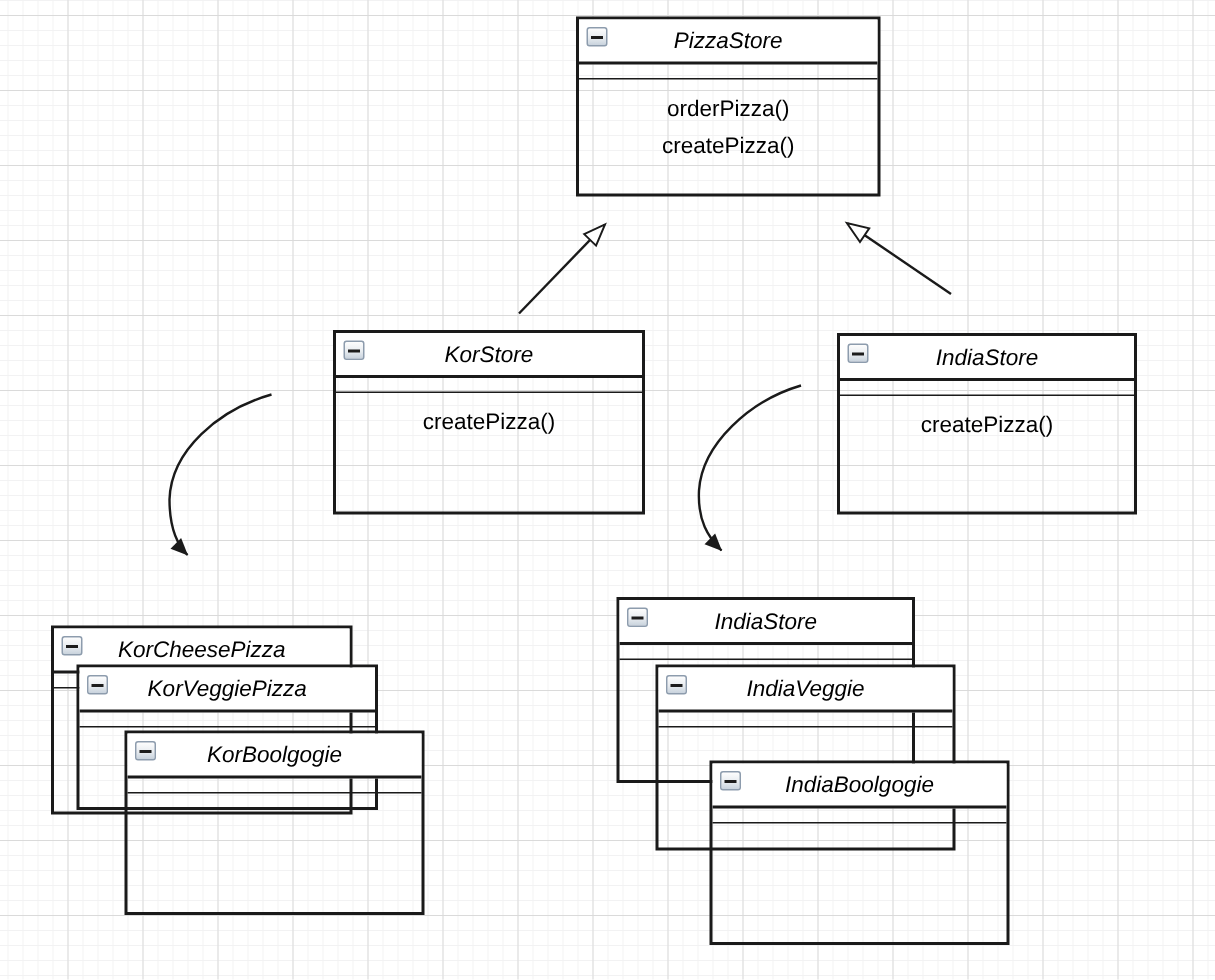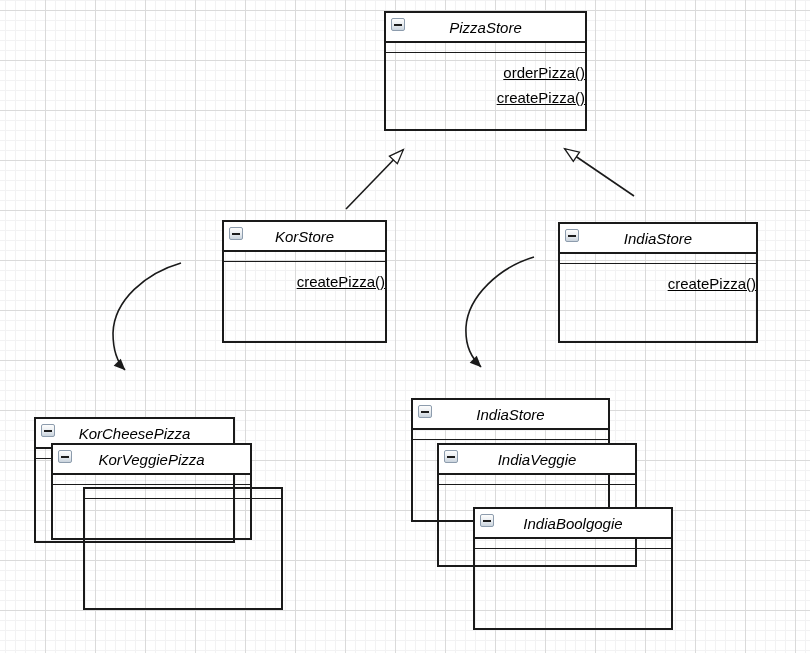--- a/index.html
+++ b/index.html
@@ -41,23 +41,22 @@
     white-space:nowrap;
   }
   .fields-band{
     box-sizing:border-box;
     height:10px;
     border-bottom:1px solid #1a1a1a;
     background:transparent;
   }
   .methods{
     padding-top:7px;
-    text-align:right;
+    text-align:center;
     font-size:15px;
-    text-decoration:underline;
   }
   .method{
     line-height:25px;
     height:25px;
   }
   .collapse-btn{
     position:absolute;
     left:5px;top:5px;
     width:14px;height:13px;
     box-sizing:border-box;
@@ -90,21 +89,21 @@
         </span>
       <span>PizzaStore</span>
     </div>
     <div class="fields-band"></div>
     <div class="methods">
       <div class="method">orderPizza()</div>
       <div class="method">createPizza()</div>
     </div>
   </div>
 
-  <div class="uml-class" style="left: 222px; top: 220px; width: 165px; height: 123px;">
+  <div class="uml-class" style="left: 222px; top: 220px; width: 208px; height: 123px;">
     <div class="title-bar">
       <span class="collapse-btn">
           <span class="minus"></span>
         </span>
       <span>KorStore</span>
     </div>
     <div class="fields-band"></div>
     <div class="methods">
       <div class="method">createPizza()</div>
     </div>
@@ -139,20 +138,26 @@
       <span class="collapse-btn">
           <span class="minus"></span>
         </span>
       <span>KorVeggiePizza</span>
     </div>
     <div class="fields-band"></div>
     <div class="methods"></div>
   </div>
 
   <div class="uml-class" style="left: 83px; top: 487px; width: 200px; height: 123px;">
+    <div class="title-bar">
+      <span class="collapse-btn">
+          <span class="minus"></span>
+        </span>
+      <span>KorBoolgogie</span>
+    </div>
     <div class="fields-band"></div>
     <div class="methods"></div>
   </div>
 
   <div class="uml-class" style="left: 411px; top: 398px; width: 199px; height: 124px;">
     <div class="title-bar">
       <span class="collapse-btn">
           <span class="minus"></span>
         </span>
       <span>IndiaStore</span>

